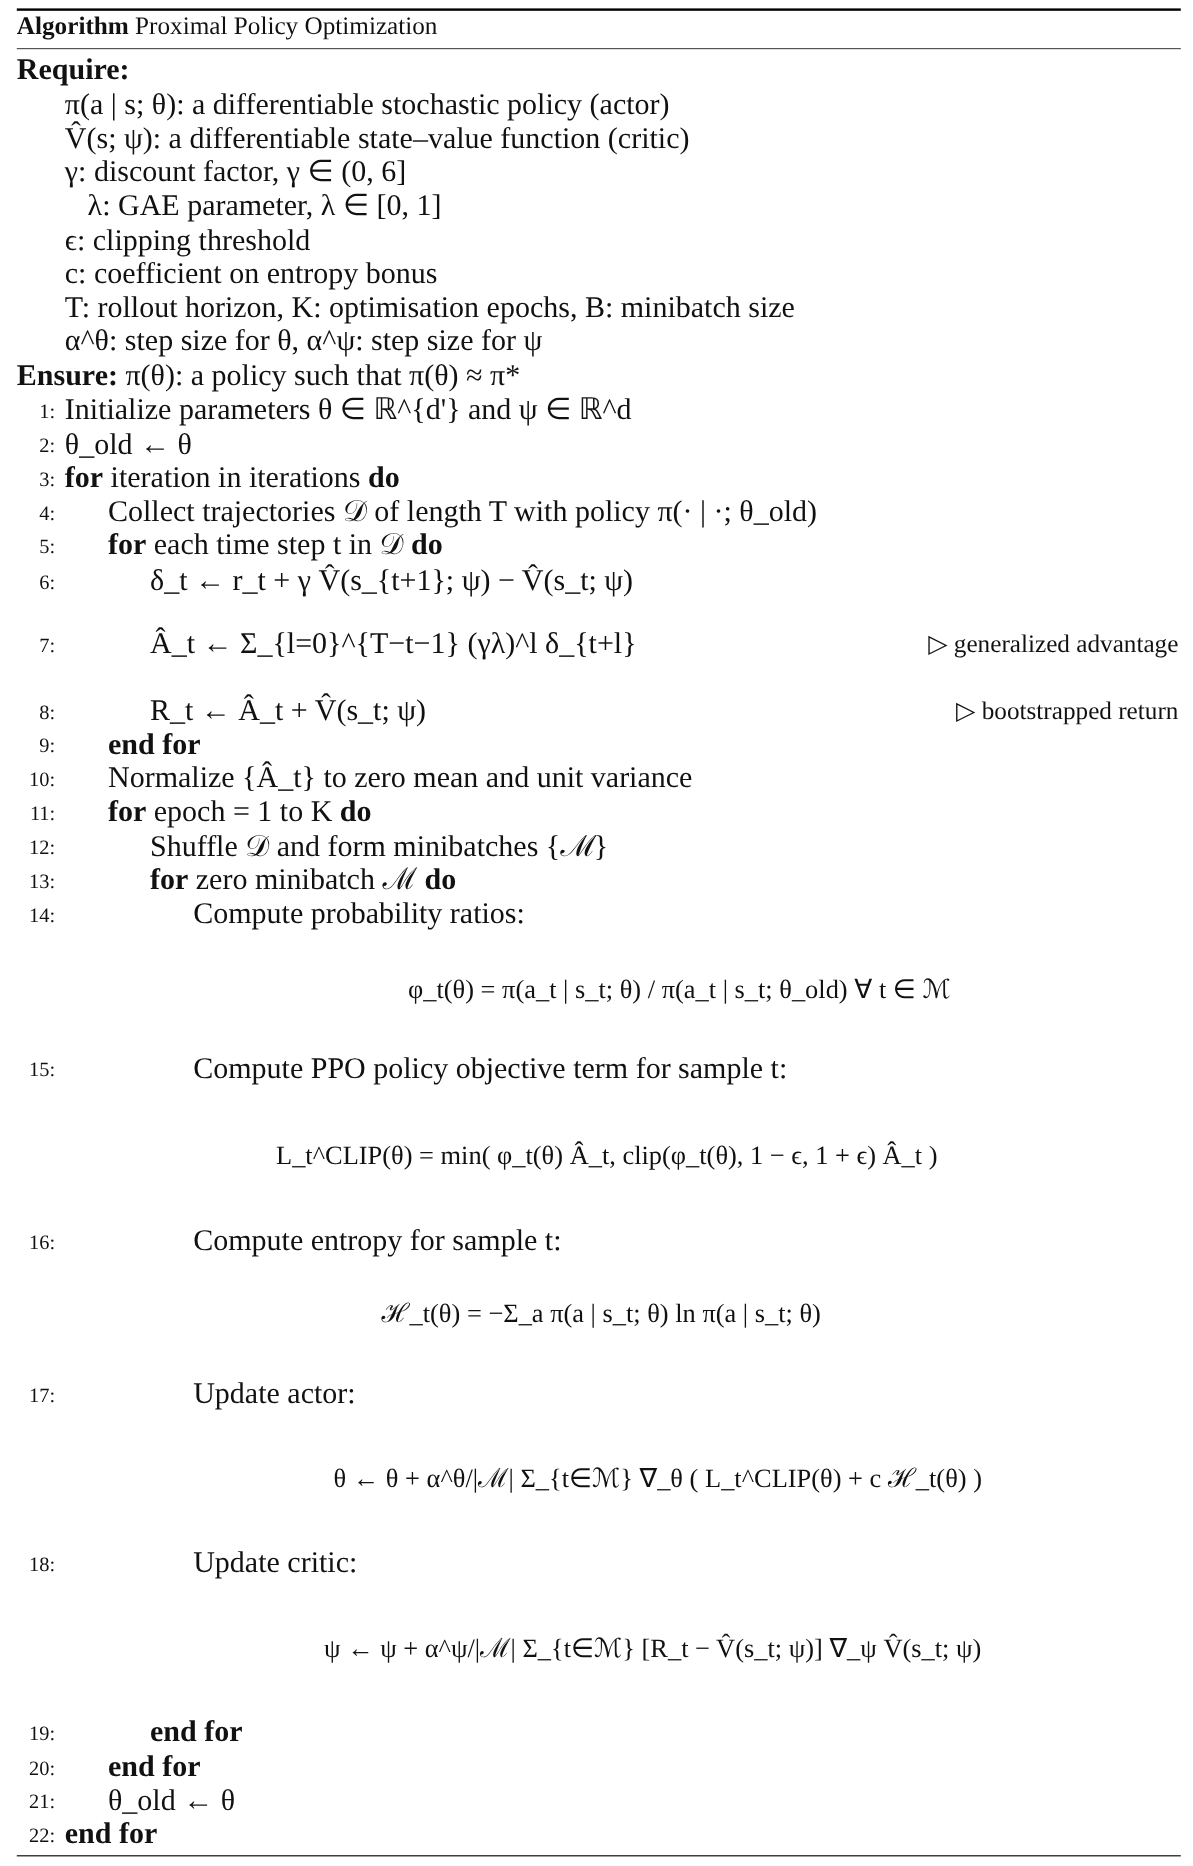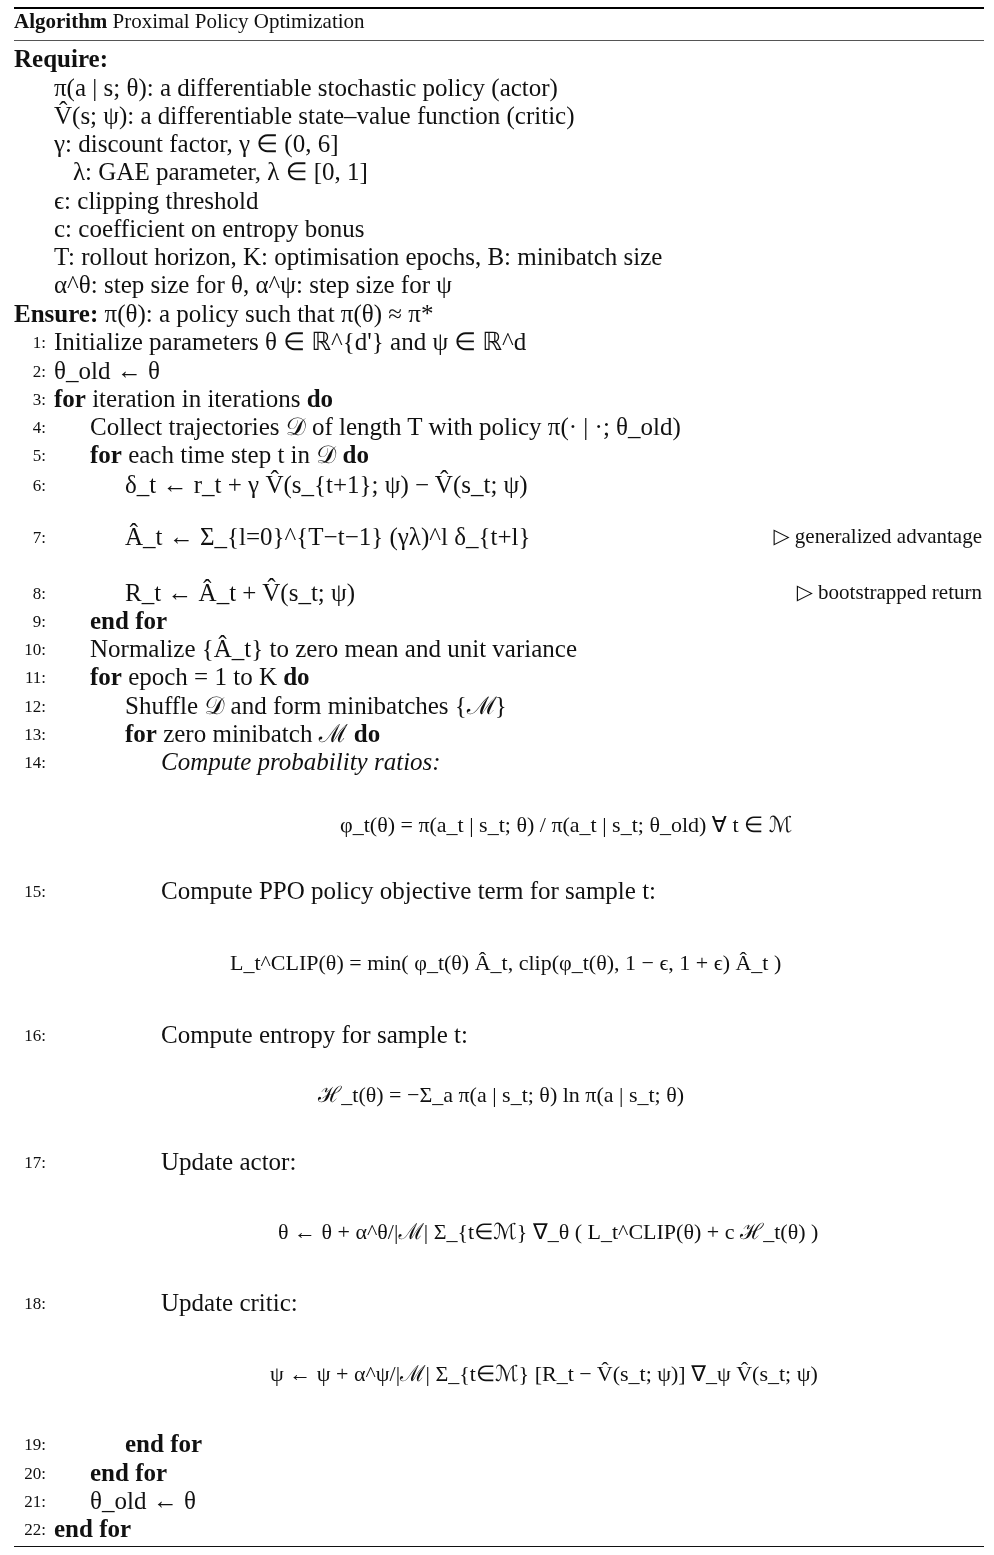--- a/index.html
+++ b/index.html
@@ -70,21 +70,21 @@
 <div class="num" style="top:668px;">11:</div>
 <div class="line" style="left:90px;top:664px;text-align:right;"><span class="kw">for</span><span> epoch = 1 to K </span><span class="kw">do</span></div>
 
 <div class="num" style="top:697px;">12:</div>
 <div class="line" style="left:125px;top:693px;">Shuffle 𝒟 and form minibatches {ℳ}</div>
 
 <div class="num" style="top:725px;">13:</div>
 <div class="line" style="left:125px;top:721px;"><span class="kw">for</span><span> zero minibatch ℳ </span><span class="kw">do</span></div>
 
 <div class="num" style="top:753px;">14:</div>
-<div class="line" style="left:161px;top:749px;font-style:italic;">Compute probability ratios:</div>
+<div class="line" style="left:161px;top:749px;">Compute probability ratios:</div>
 
 <div class="eq" style="left:340px;top:812px;">φ_t(θ) = π(a_t | s_t; θ) / π(a_t | s_t; θ_old)   ∀ t ∈ ℳ</div>
 
 <div class="num" style="top:882px;">15:</div>
 <div class="line" style="left:161px;top:878px;">Compute PPO policy objective term for sample t:</div>
 
 <div class="eq" style="left:230px;top:950px;">L_t^CLIP(θ) = min( φ_t(θ) Â_t, clip(φ_t(θ), 1 − ϵ, 1 + ϵ) Â_t )</div>
 
 <div class="num" style="top:1026px;">16:</div>
 <div class="line" style="left:161px;top:1022px;">Compute entropy for sample t:</div>

